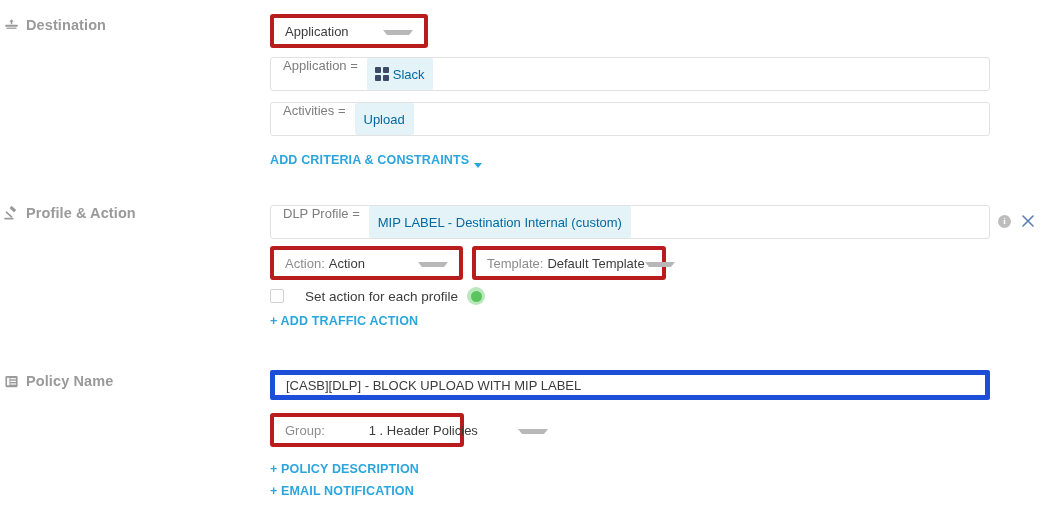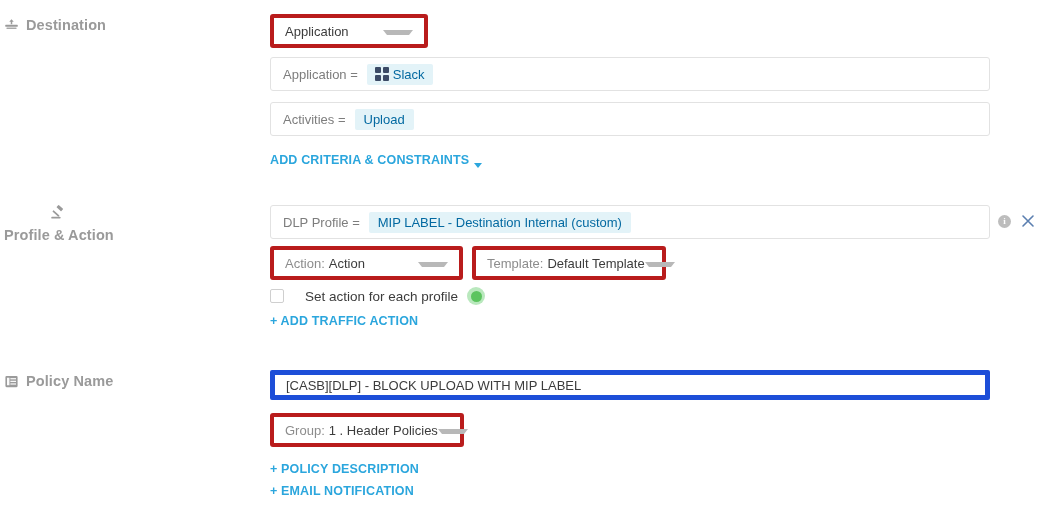--- a/index.html
+++ b/index.html
@@ -44,21 +44,20 @@
   .col { position: absolute; left: 270px; }
 
   
   .wide-box {
     width: 720px;
     height: 34px;
     border: 1px solid #e2e2e2;
     border-radius: 3px;
     background: #fff;
     display: flex;
-    align-items: center;
     padding: 0 12px;
     font-size: 13px;
   }
 
   .crit-label {
     color: #7d7d7d;
     font-size: 13px;
     margin-right: 9px;
     white-space: nowrap;
   }
@@ -243,21 +242,21 @@
   </div>
 </div>
 
 <div class="col" style="top:152px;">
   <span class="link">
     <span>ADD CRITERIA &amp; CONSTRAINTS</span>
     <span class="lcaret"></span>
   </span>
 </div>
 
-<div class="section-label" style="top:205px;flex-direction:column;">
+<div class="section-label" style="top:205px;">
   <span class="sec-icon">
     <svg viewBox="0 0 16 16" fill="currentColor" aria-hidden="true">
       <rect x="6.1" y="1.6" width="6.6" height="3.4" rx="0.6" transform="rotate(42 9.4 3.3)"></rect>
       <rect x="1.0" y="8.2" width="8.6" height="1.9" rx="0.5" transform="rotate(42 5.3 9.1)"></rect>
       <rect x="0.4" y="12.6" width="9.6" height="1.9" rx="0.5"></rect>
     </svg>
   </span>
   <span>Profile &amp; Action</span>
 </div>
 
@@ -320,21 +319,21 @@
     </svg>
   </span>
   <span>Policy Name</span>
 </div>
 
 <div class="col" style="top:370px;">
   <input class="text-input" type="text" value="[CASB][DLP] - BLOCK UPLOAD WITH MIP LABEL" style="">
 </div>
 
 <div class="col" style="top:413px;">
-  <div class="select" style="width:194px;">
+  <div class="select" style="width:194px;gap:40px;">
     <span class="sel-pre">Group:</span>
     <span>1 . Header Policies</span>
     <span class="caret"></span>
   </div>
 </div>
 
 <div class="col" style="top:461px;">
   <span class="link">
     <span>+ POLICY DESCRIPTION</span>
   </span>

